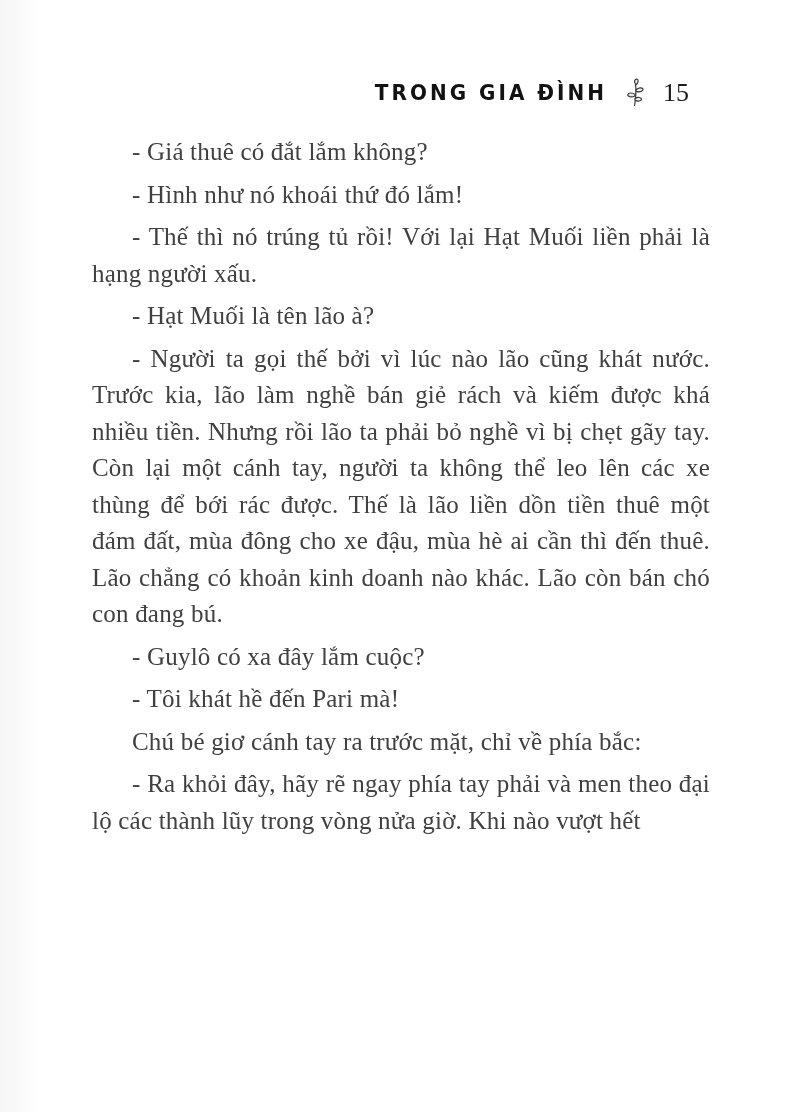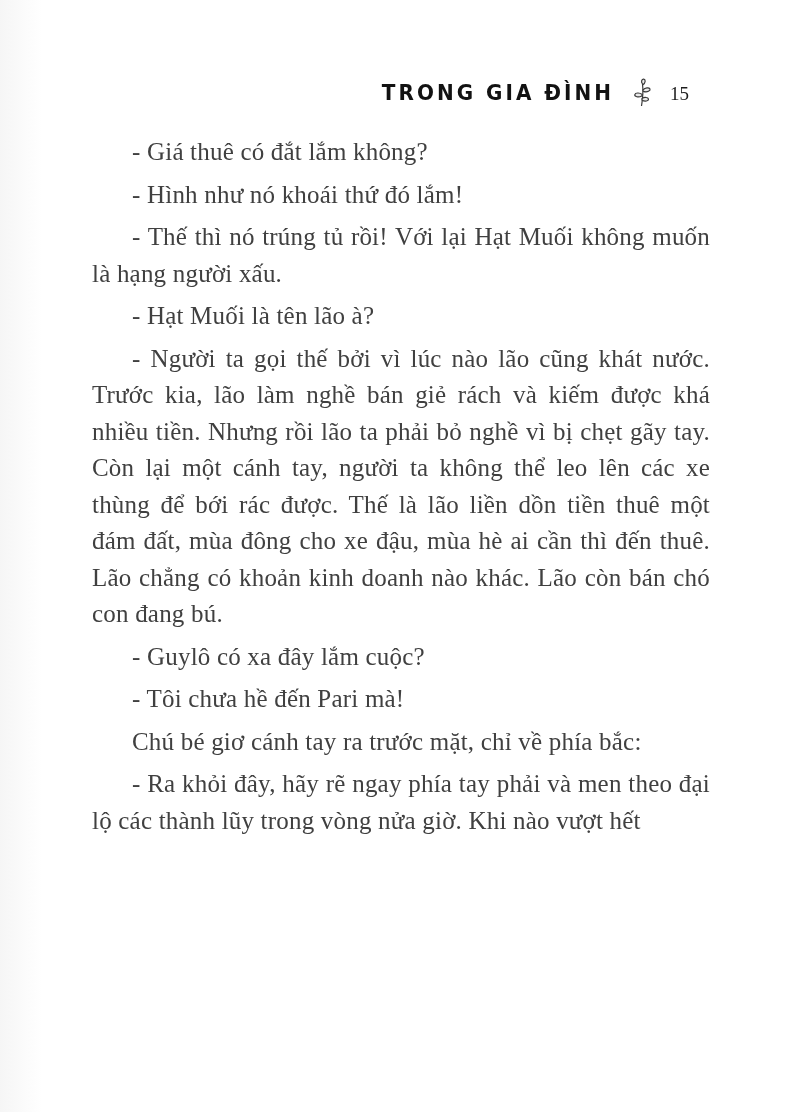--- a/index.html
+++ b/index.html
@@ -43,21 +43,21 @@
     white-space: nowrap;
   }
   .ornament {
     width: 24px;
     height: 30px;
     flex: 0 0 auto;
     display: inline-block;
   }
   .folio {
     font-family: "Liberation Serif", serif;
-    font-size: 19px;
+    font-size: 26px;
     color: #1c1c1c;
     line-height: 1;
   }
   .body-text {
     margin: 26px 90px 0 92px;
     color: #404040;
   }
   .para {
     margin: 0 0 6px 0;
     font-size: 25px;
@@ -86,22 +86,22 @@
           <path d="M12 20.5 C 14.6 18.8, 18 19.4, 18.4 21 C 18.8 22.8, 15 24.2, 12 22 Z" fill="#e9e9e9"></path>
         </g>
       </svg>
     </span>
     <span class="folio">15</span>
   </div>
 
   <div class="body-text">
       <p class="para">- Giá thuê có đắt lắm không?</p>
       <p class="para">- Hình như nó khoái thứ đó lắm!</p>
-      <p class="para">- Thế thì nó trúng tủ rồi! Với lại Hạt Muối không muốn là hạng người xấu.</p>
+      <p class="para">- Thế thì nó trúng tủ rồi! Với lại Hạt Muối liền phải là hạng người xấu.</p>
       <p class="para">- Hạt Muối là tên lão à?</p>
       <p class="para">- Người ta gọi thế bởi vì lúc nào lão cũng khát nước. Trước kia, lão làm nghề bán giẻ rách và kiếm được khá nhiều tiền. Nhưng rồi lão ta phải bỏ nghề vì bị chẹt gãy tay. Còn lại một cánh tay, người ta không thể leo lên các xe thùng để bới rác được. Thế là lão liền dồn tiền thuê một đám đất, mùa đông cho xe đậu, mùa hè ai cần thì đến thuê. Lão chẳng có khoản kinh doanh nào khác. Lão còn bán chó con đang bú.</p>
       <p class="para">- Guylô có xa đây lắm cuộc?</p>
-      <p class="para">- Tôi chưa hề đến Pari mà!</p>
+      <p class="para">- Tôi khát hề đến Pari mà!</p>
       <p class="para">Chú bé giơ cánh tay ra trước mặt, chỉ về phía bắc:</p>
       <p class="para">- Ra khỏi đây, hãy rẽ ngay phía tay phải và men theo đại lộ các thành lũy trong vòng nửa giờ. Khi nào vượt hết</p>
     </div>
 
 </div>
 
 </body></html>

